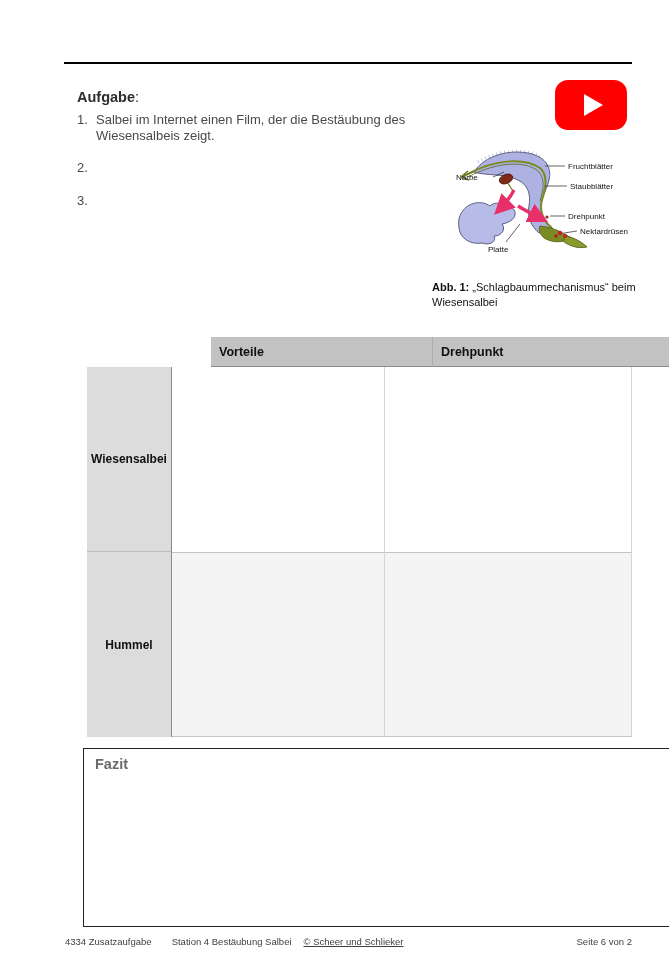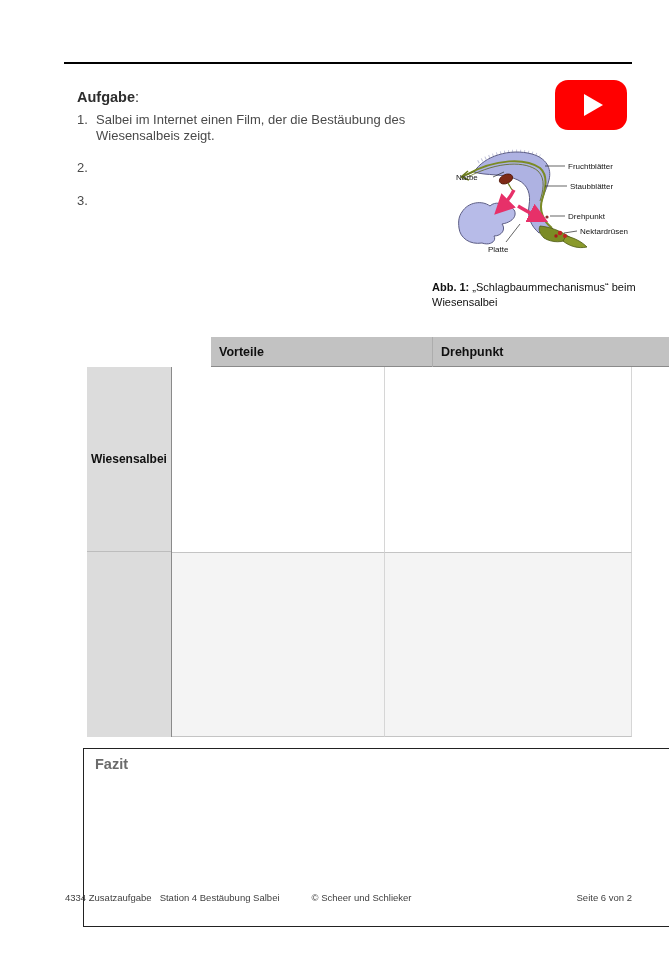--- a/index.html
+++ b/index.html
@@ -47,24 +47,24 @@
   .cell { position:absolute; border-right:1px solid #d6d6d6; border-bottom:1px solid #c4c4c4; }
   .c-r1 { top:367px; height:186px; background:#ffffff; }
   .c-r2 { top:553px; height:184px; background:#f4f4f4; }
   .c-c1 { left:172px; width:213px; }
   .c-c2 { left:385px; width:247px; }
 
   .fazit-box { position:absolute; left:83px; top:748px; width:652px; height:179px;
                border:1.6px solid #222; background:#fff; }
   .fazit-label { position:absolute; left:11px; top:7px; font-size:14.5px; font-weight:bold; color:#6b6b6b; }
 
-  .footer { position:absolute; left:65px; top:892px; width:567px; display:flex;
+  .footer { position:absolute; left:65px; top:936px; width:567px; display:flex;
             font-size:9.5px; color:#3f3f3f; align-items:center; }
-  .footer .f-station { margin-left:8px; }
-  .footer .f-copy { margin-left:32px; }
+  .footer .f-station { margin-left:20px; }
+  .footer .f-copy { margin-left:12px;text-decoration:underline; }
   .footer .f-spacer { flex:1; }
 
   svg text { font-family:"Liberation Sans", sans-serif; font-size:8px; fill:#141414; }
   .lbl-line { stroke:#222; stroke-width:0.7; fill:none; }
 </style>
 </head>
 <body>
 
 <div class="page">
 
@@ -141,20 +141,21 @@
   </svg>
 
   <div class="caption"><b>Abb. 1:</b><span> „Schlagbaummechanismus“ beim Wiesensalbei</span></div>
 
   <div class="tbl-header">
     <div class="th th-vorteile">Vorteile</div>
     <div class="th th-nachteile">Drehpunkt</div>
   </div>
   <div class="rowheads">
     <div class="rowhead rowhead-1">Wiesensalbei</div>
+    <div class="rowhead rowhead-2">Hummel</div>
   </div>
   <div class="cell c-r1 c-c1"></div>
   <div class="cell c-r1 c-c2"></div>
   <div class="cell c-r2 c-c1"></div>
   <div class="cell c-r2 c-c2"></div>
 
   <div class="fazit-box">
     <div class="fazit-label">Fazit</div>
   </div>
 

